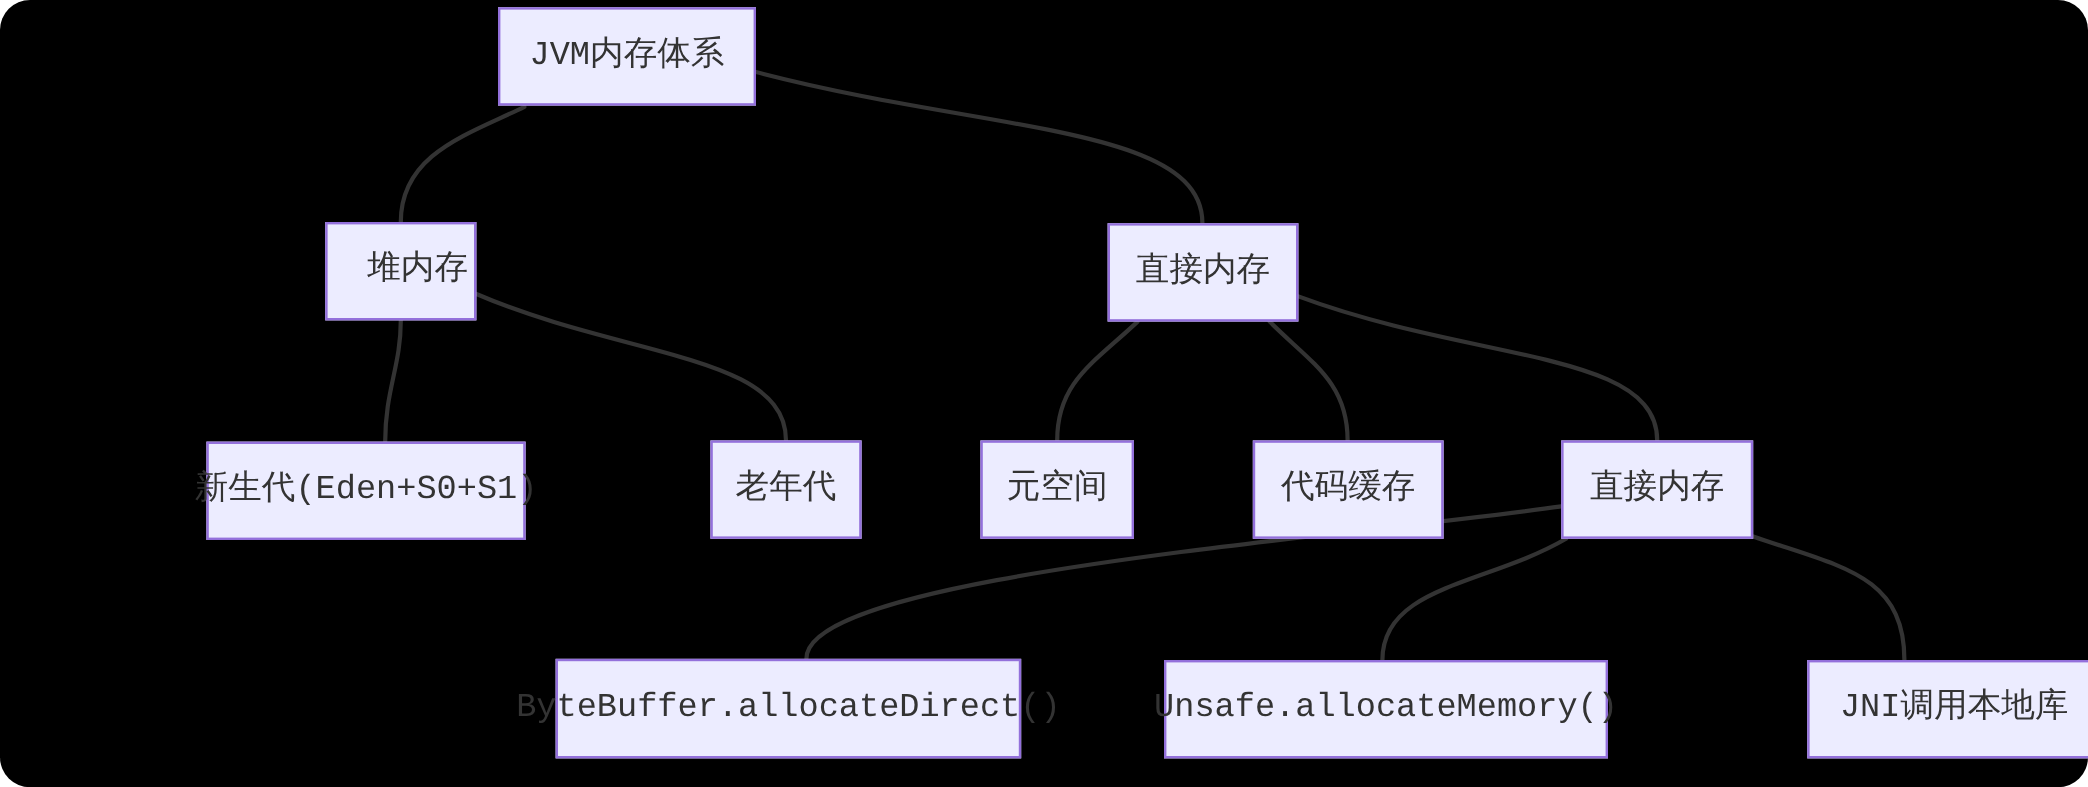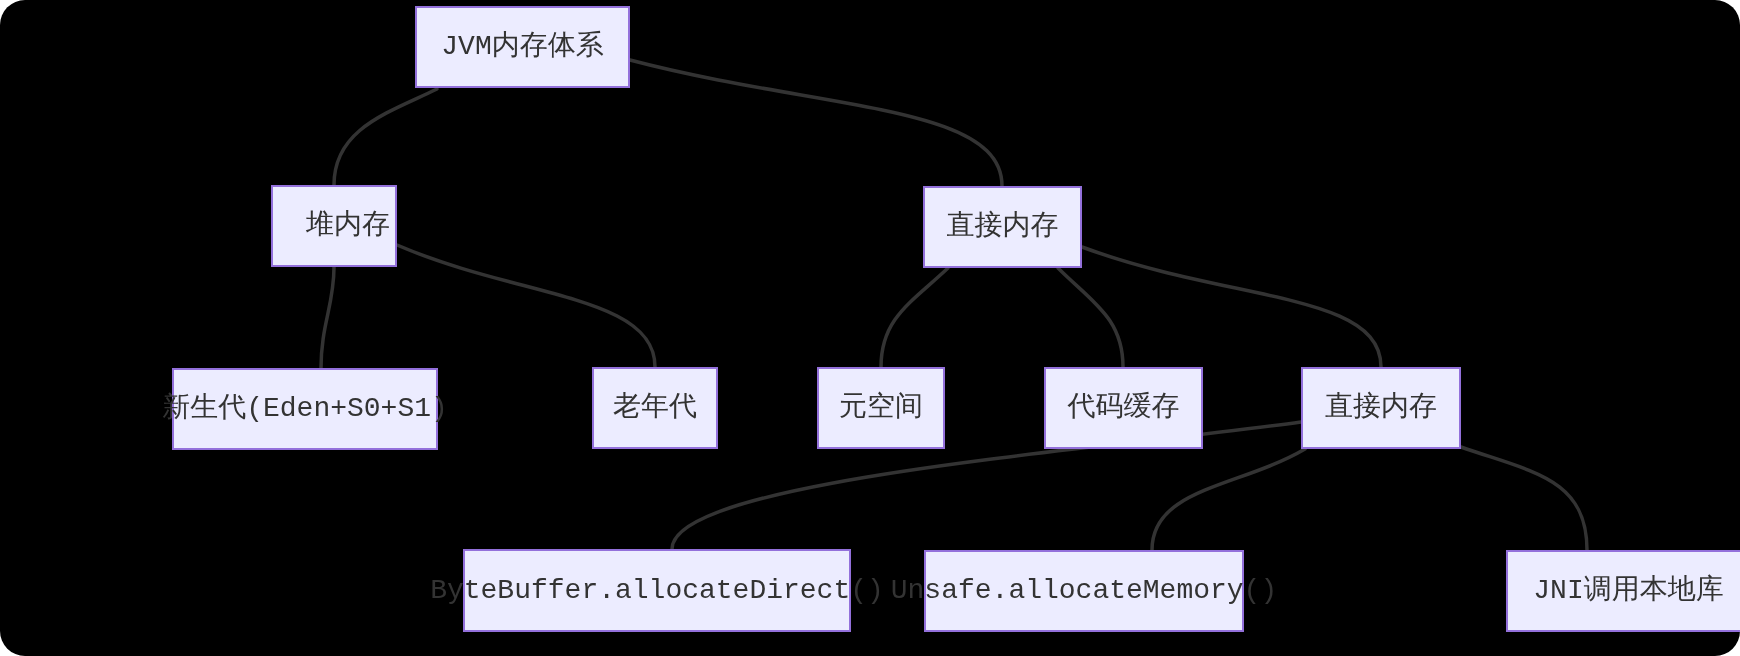--- a/index.html
+++ b/index.html
@@ -60,15 +60,15 @@
     </svg>
 <div class="node" style="left: 415px; top: 6px; width: 215px; height: 82px; background: rgb(236, 236, 255); border-color: rgb(147, 112, 219); color: rgb(51, 51, 51);">JVM内存体系</div>
     <div class="node" style="left: 271px; top: 185px; width: 126px; height: 82px; background: rgb(236, 236, 255); border-color: rgb(147, 112, 219); color: rgb(51, 51, 51); padding-left: 28px;">堆内存</div>
     <div class="node" style="left: 923px; top: 186px; width: 159px; height: 82px; background: rgb(236, 236, 255); border-color: rgb(147, 112, 219); color: rgb(51, 51, 51);">直接内存</div>
     <div class="node" style="left: 172px; top: 368px; width: 266px; height: 82px; background: rgb(236, 236, 255); border-color: rgb(147, 112, 219); color: rgb(51, 51, 51);">新生代(Eden+S0+S1)</div>
     <div class="node" style="left: 817px; top: 367px; width: 128px; height: 82px; background: rgb(236, 236, 255); border-color: rgb(147, 112, 219); color: rgb(51, 51, 51);">元空间</div>
     <div class="node" style="left: 592px; top: 367px; width: 126px; height: 82px; background: rgb(236, 236, 255); border-color: rgb(147, 112, 219); color: rgb(51, 51, 51);">老年代</div>
     <div class="node" style="left: 1044px; top: 367px; width: 159px; height: 82px; background: rgb(236, 236, 255); border-color: rgb(147, 112, 219); color: rgb(51, 51, 51);">代码缓存</div>
     <div class="node" style="left: 1301px; top: 367px; width: 160px; height: 82px; background: rgb(236, 236, 255); border-color: rgb(147, 112, 219); color: rgb(51, 51, 51);">直接内存</div>
     <div class="node" style="left: 463px; top: 549px; width: 388px; height: 83px; background: rgb(236, 236, 255); border-color: rgb(147, 112, 219); color: rgb(51, 51, 51);">ByteBuffer.allocateDirect()</div>
-    <div class="node" style="left: 924px; top: 550px; width: 320px; height: 82px; background: rgb(236, 236, 255); border-color: rgb(147, 112, 219); color: rgb(51, 51, 51);">Unsafe.allocateMemory()</div>
+    <div class="node" style="left: 970px; top: 550px; width: 370px; height: 82px; background: rgb(236, 236, 255); border-color: rgb(147, 112, 219); color: rgb(51, 51, 51);">Unsafe.allocateMemory()</div>
     <div class="node" style="left: 1470px; top: 550px; width: 245px; height: 82px; background: rgb(236, 236, 255); border-color: rgb(147, 112, 219); color: rgb(51, 51, 51); margin-left: 36px;">JNI调用本地库</div>
   </div>
 
 </body></html>

